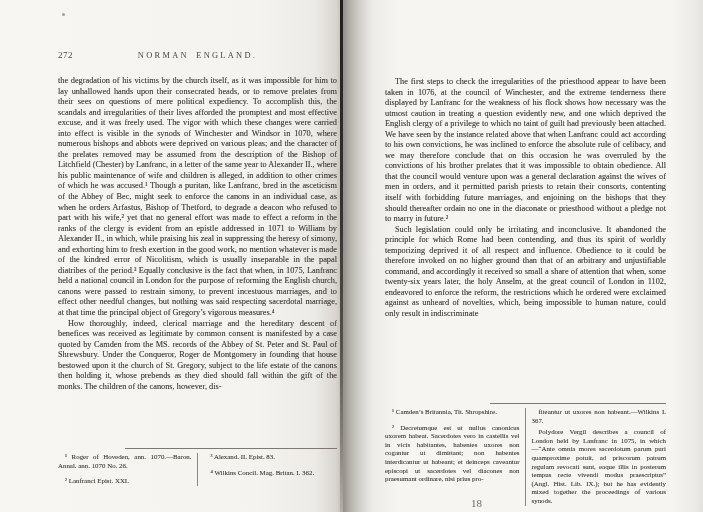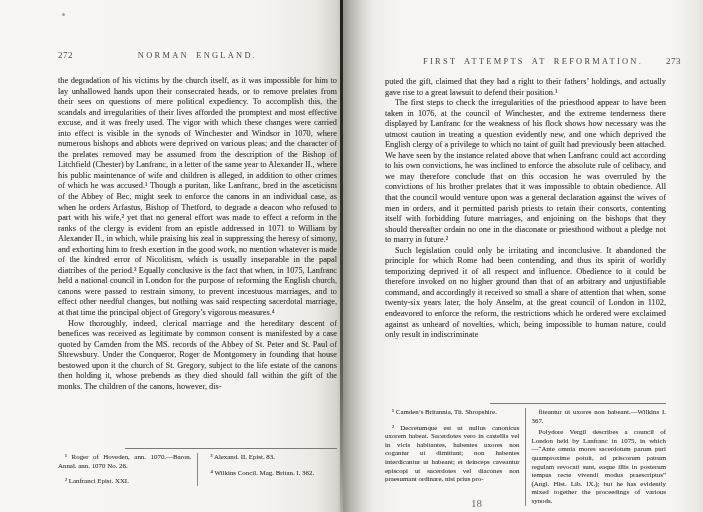--- a/index.html
+++ b/index.html
@@ -77,28 +77,22 @@
         </div>
         <div class="fn-col fn-col--last">
           <p class="fn-item">³ Alexand. II. Epist. 83.</p>
           <p class="fn-item fn-gap">⁴ Wilkins Concil. Mag. Britan. I. 362.</p>
         </div>
       </div>
     </div>
   </div>
 
   <div class="page page--right">
-    <div class="header header--right">
-      <span class="folio"></span>
-      <span class="rhead">FIRST ATTEMPTS AT REFORMATION.</span>
-      <span class="folio folio--r">273</span>
-    </div>
 
     <div class="body body--right">
-      <p>puted the gift, claimed that they had a right to their fathers’ holdings, and actually gave rise to a great lawsuit to defend their position.¹</p>
       <p class="indent space-above">The first steps to check the irregularities of the priesthood appear to have been taken in 1076, at the council of Winchester, and the extreme tenderness there displayed by Lanfranc for the weakness of his flock shows how necessary was the utmost caution in treating a question evidently new, and one which deprived the English clergy of a privilege to which no taint of guilt had previously been attached. We have seen by the instance related above that when Lanfranc could act according to his own convictions, he was inclined to enforce the absolute rule of celibacy, and we may therefore conclude that on this occasion he was overruled by the convictions of his brother prelates that it was impossible to obtain obedience. All that the council would venture upon was a general declaration against the wives of men in orders, and it permitted parish priests to retain their consorts, contenting itself with forbidding future marriages, and enjoining on the bishops that they should thereafter ordain no one in the diaconate or priesthood without a pledge not to marry in future.²</p>
       <p class="indent">Such legislation could only be irritating and inconclusive. It abandoned the principle for which Rome had been contending, and thus its spirit of worldly temporizing deprived it of all respect and influence. Obedience to it could be therefore invoked on no higher ground than that of an arbitrary and unjustifiable command, and accordingly it received so small a share of attention that when, some twenty-six years later, the holy Anselm, at the great council of London in 1102, endeavored to enforce the reform, the restrictions which he ordered were exclaimed against as unheard of novelties, which, being impossible to human nature, could only result in indiscriminate</p>
     </div>
 
     <div class="fn fn--right">
       <div class="fn-rule fn-rule--right"></div>
       <div class="fn-cols">
         <div class="fn-col fn-col--first">
           <p class="fn-item">¹ Camden’s Britannia, Tit. Shropshire.</p>
           <p class="fn-item fn-gap">² Decretumque est ut nullus canonicus uxorem habeat. Sacerdotes vero in castellis vel in vicis habitantes, habentes uxores non cogantur ut dimittant; non habentes interdicantur ut habeant; et deinceps caveantur episcopi ut sacerdotes vel diacones non praesumant ordinare, nisi prius pro-</p>

